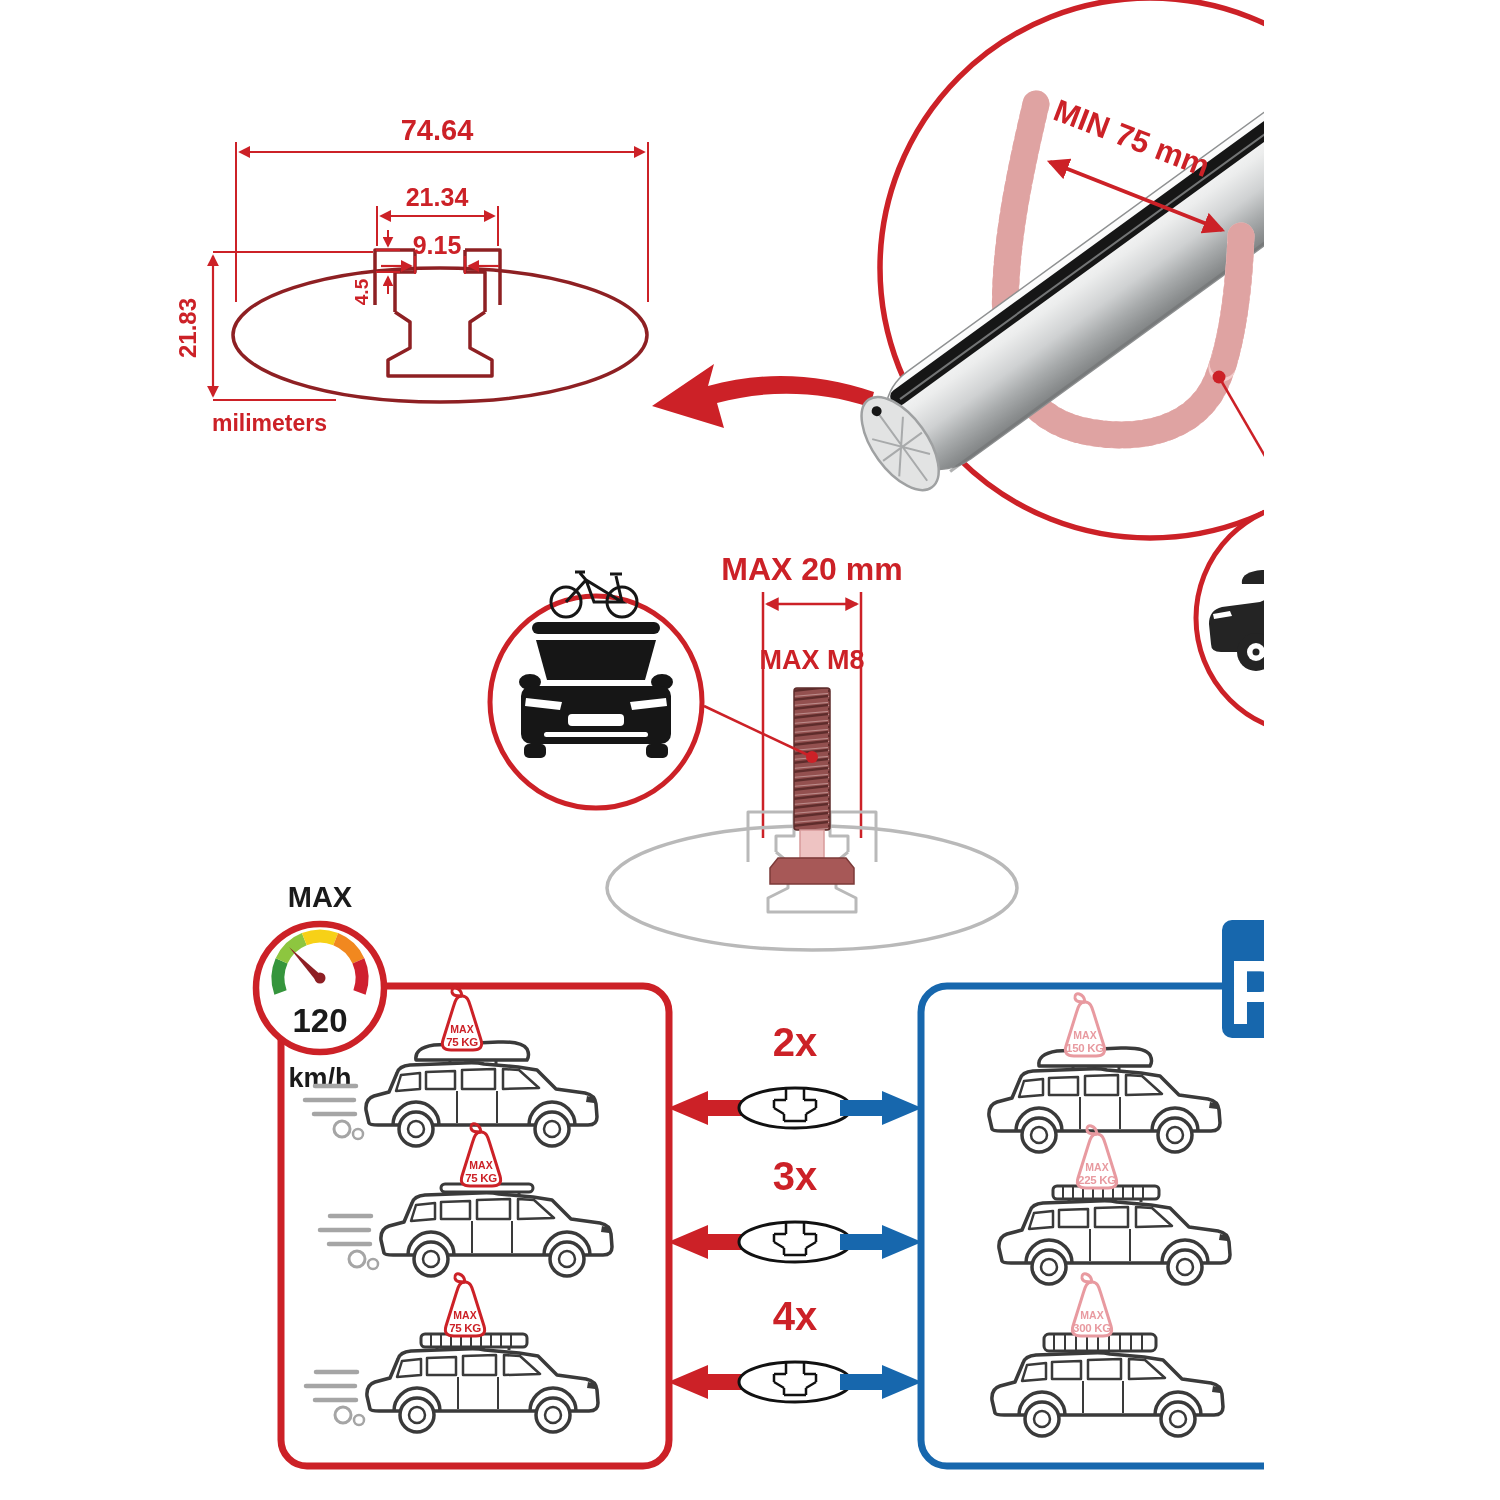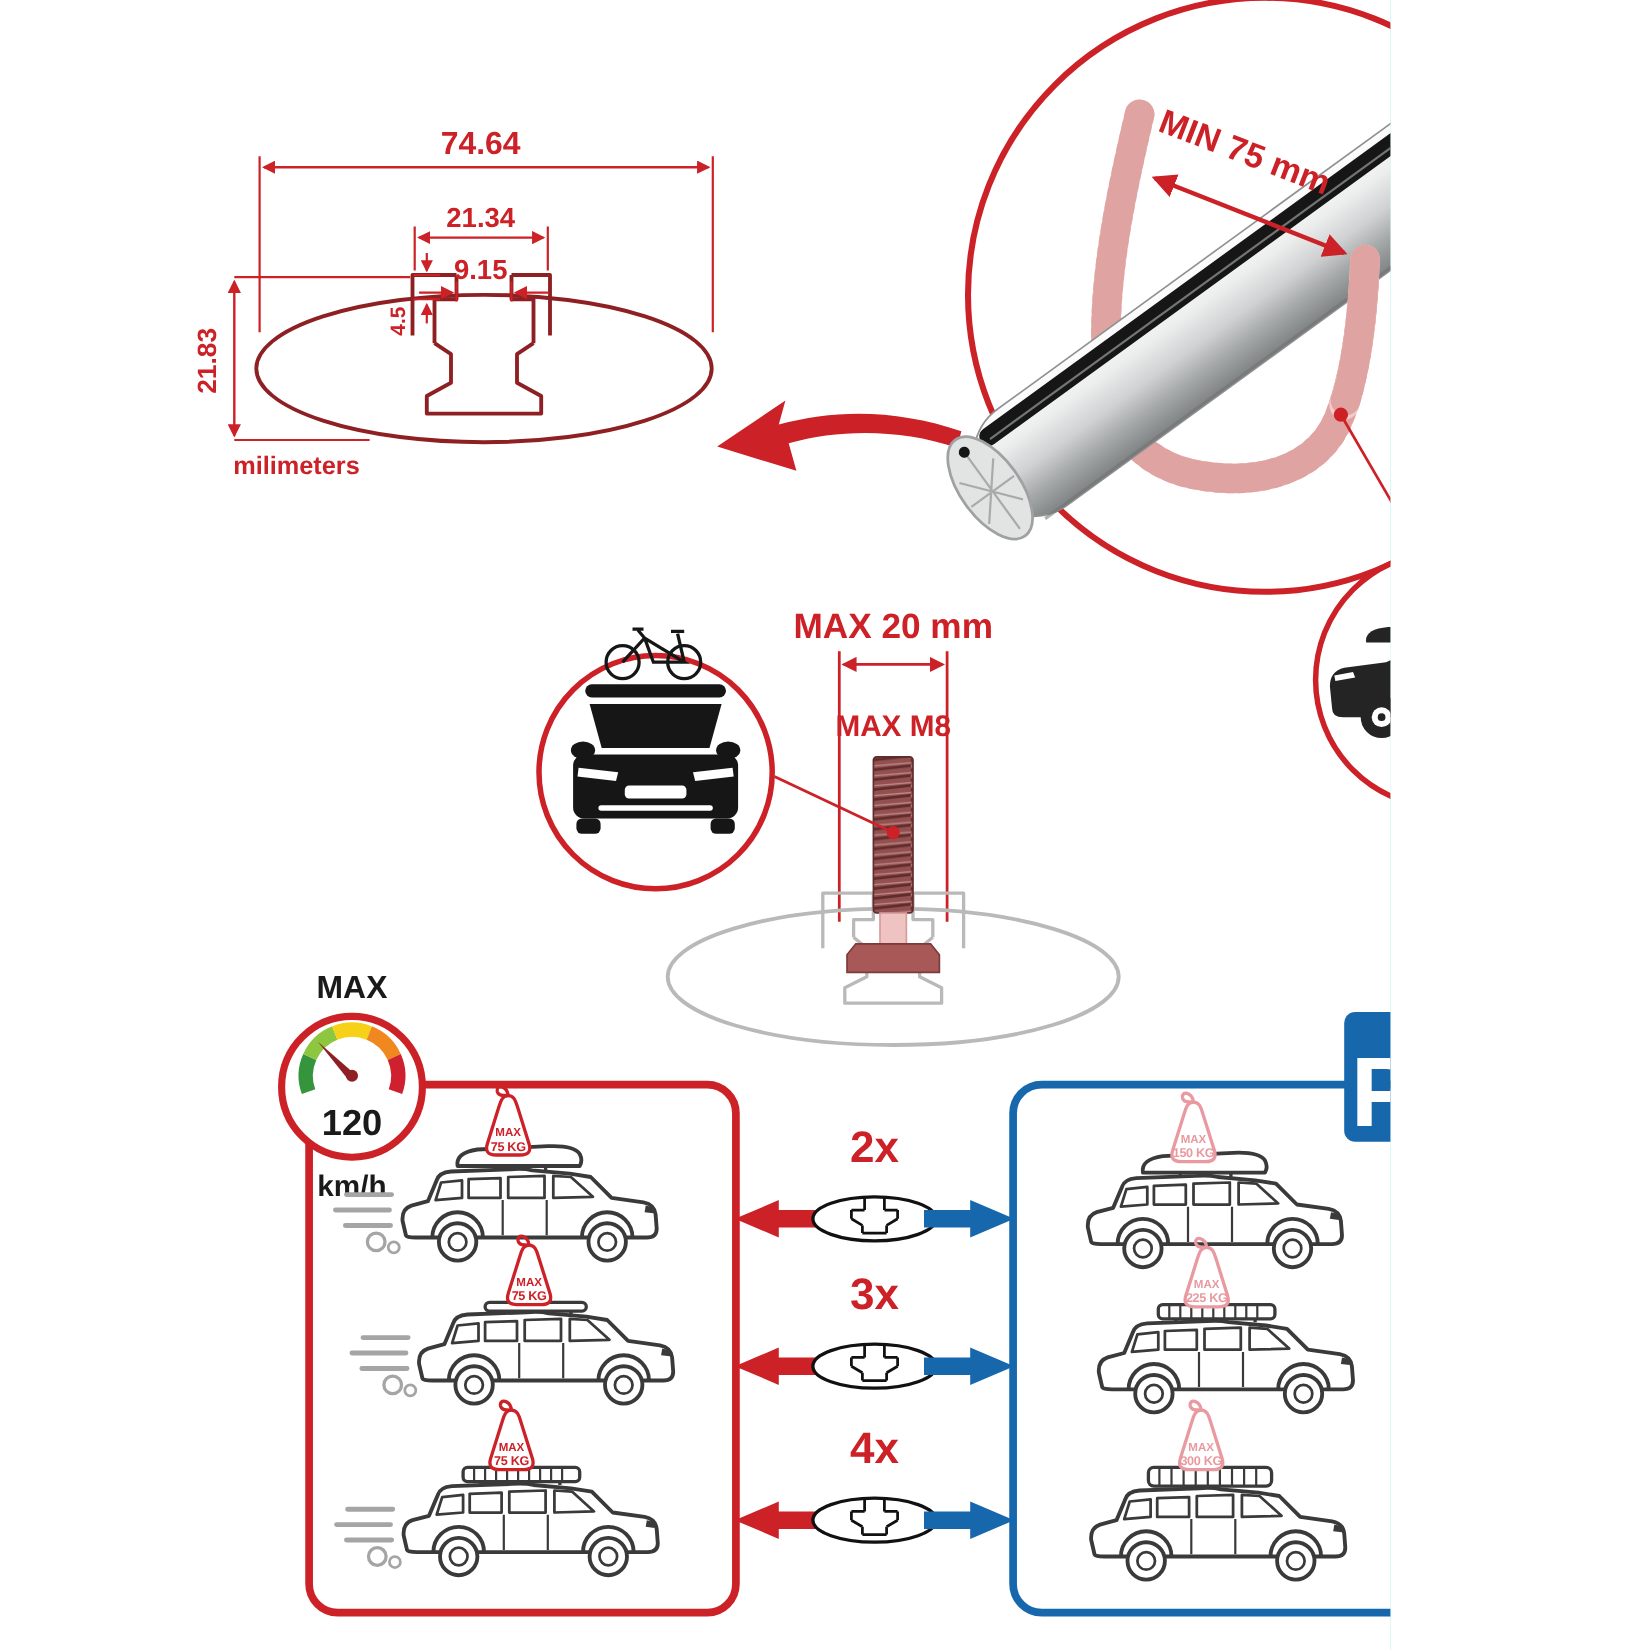--- a/index.html
+++ b/index.html
@@ -1,16 +1,16 @@
 <!DOCTYPE html>
 <html><head>
 <meta charset="utf-8">
 <style>
   html,body{margin:0;padding:0;background:#ffffff;}
-  .stage{position:relative;width:1264px;height:1500px;background:#5eead4;overflow:hidden;}
+  .stage{position:relative;width:1264px;height:1500px;background:#a3a3a3;overflow:hidden;}
   svg text{font-family:"Liberation Sans",sans-serif;font-weight:700;}
   .dimTxt{fill:#cc2127;}
   .blackTxt{fill:#1a1a1a;}
   .whiteTxt{fill:#ffffff;}
   .tagMax{font-size:10.5px;text-anchor:middle;}
   .tagLoad{font-size:11.5px;text-anchor:middle;letter-spacing:-0.3px;}
 </style>
 </head>
 <body>
 

